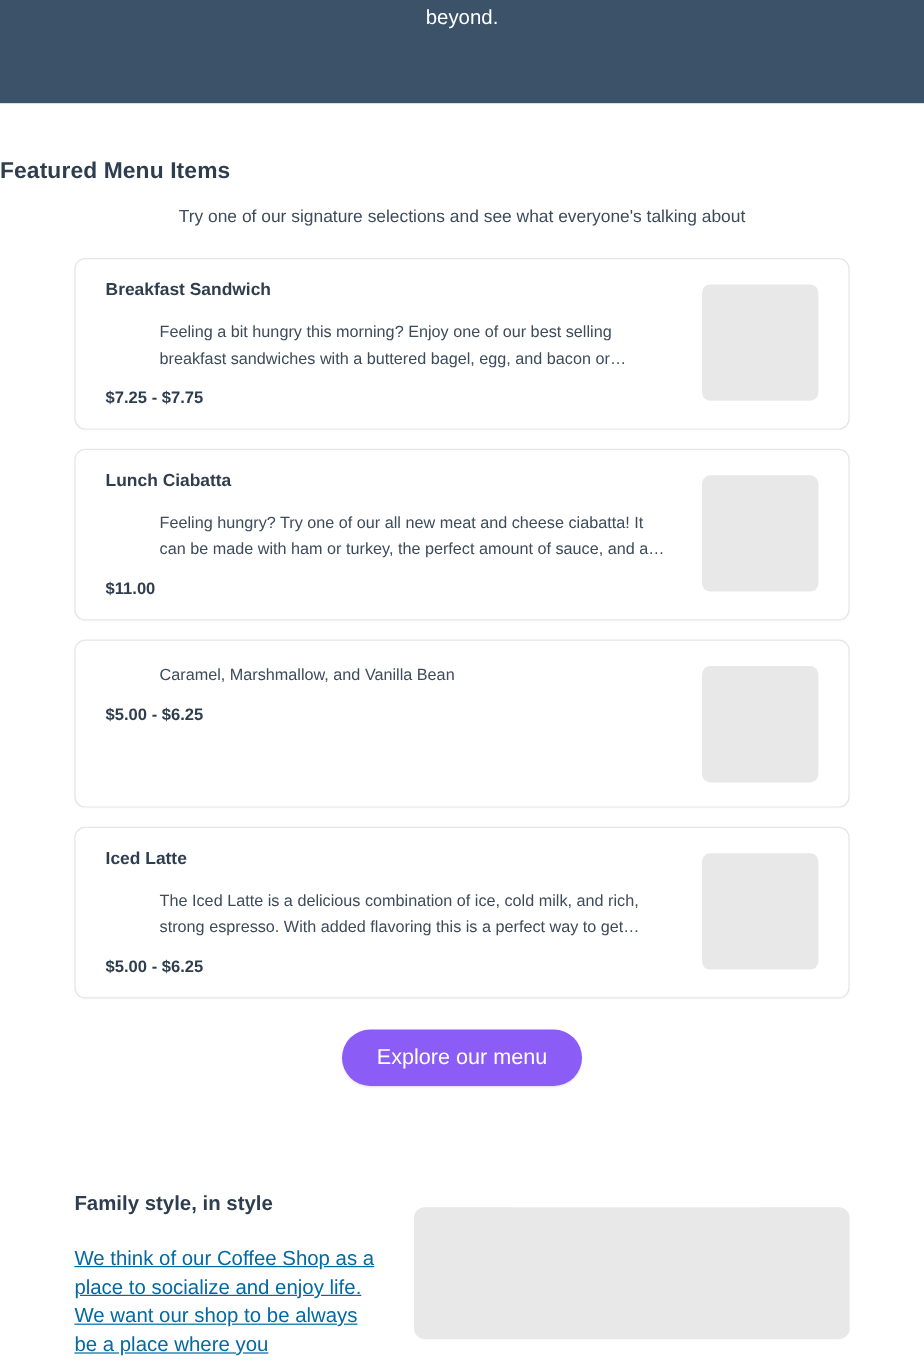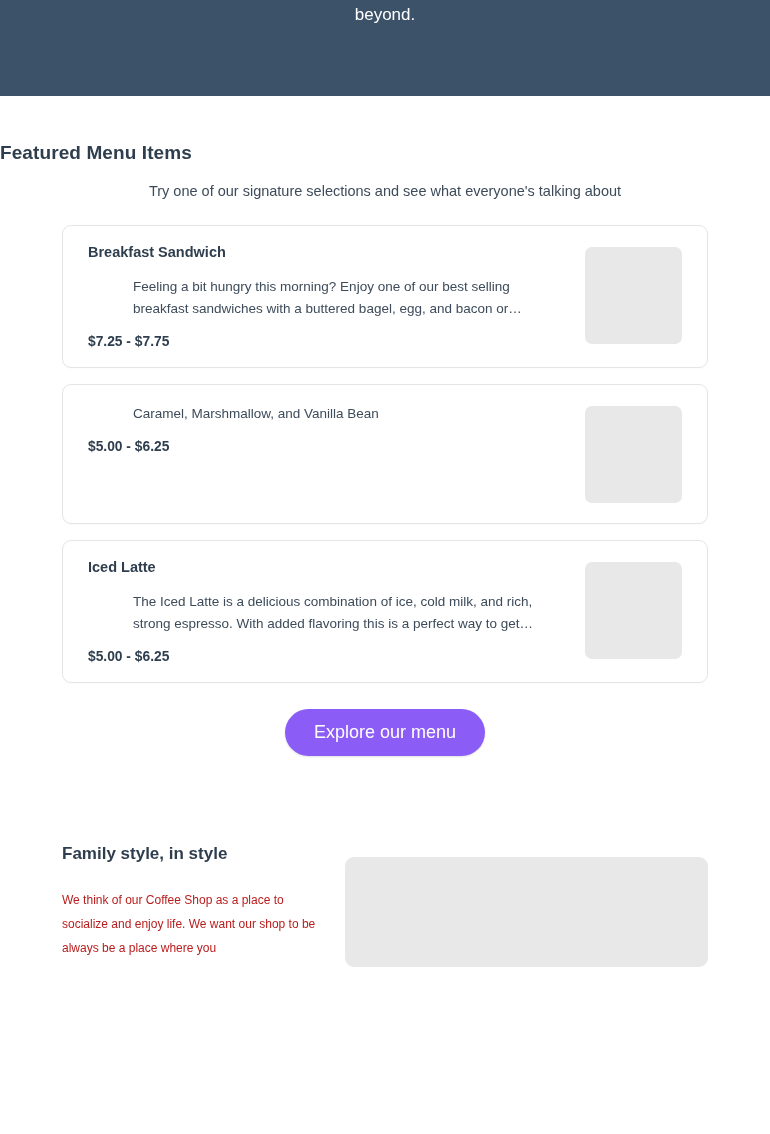--- a/index.html
+++ b/index.html
@@ -8,21 +8,21 @@
     height: 1134px;
     overflow: hidden;
     background: #ffffff;
     font-family: "Liberation Sans", sans-serif;
     color: #2f3e4e;
   }
 
   
   .hero {
     background: #3b5268;
-    height: 96px;
+    height: 86px;
     display: flex;
     align-items: flex-start;
     justify-content: center;
     padding-top: 3px;
   }
   .hero-text {
     color: #ffffff;
     font-size: 17px;
     line-height: 24px;
     text-align: center;
@@ -128,23 +128,24 @@
   .family-left {
     flex: 0 0 255px;
   }
   .family-title {
     font-size: 17px;
     font-weight: 700;
     color: #2f3e4e;
     margin-bottom: 24px;
   }
   .family-text {
-    font-size: 12px;
+    font-size: 17px;
     line-height: 24px;
-    color: #b91c1c;
+    color: #0369a1;
+    text-decoration: underline;
   }
   .family-img {
     flex: 1 1 auto;
     height: 110px;
     background: #e8e8e8;
     border-radius: 9px;
     margin-top: 13px;
   }
 </style>
 </head>
@@ -162,20 +163,28 @@
 
     <div class="card">
       <div class="card-body">
         <div class="card-title">Breakfast Sandwich</div>
         <div class="card-desc">Feeling a bit hungry this morning? Enjoy one of our best selling breakfast sandwiches with a buttered bagel, egg, and bacon or sausage to top it…</div>
         <div class="card-price">$7.25 - $7.75</div>
       </div>
       <div class="card-thumb"></div>
     </div>
 
+    <div class="card">
+      <div class="card-body">
+        <div class="card-title">Lunch Ciabatta</div>
+        <div class="card-desc">Feeling hungry? Try one of our all new meat and cheese ciabatta! It can be made with ham or turkey, the perfect amount of sauce, and a gooey…</div>
+        <div class="card-price">$11.00</div>
+      </div>
+      <div class="card-thumb"></div>
+    </div>
 
     <div class="card">
       <div class="card-body">
         <div class="card-desc single">Caramel, Marshmallow, and Vanilla Bean</div>
         <div class="card-price">$5.00 - $6.25</div>
       </div>
       <div class="card-thumb"></div>
     </div>
 
     <div class="card">

